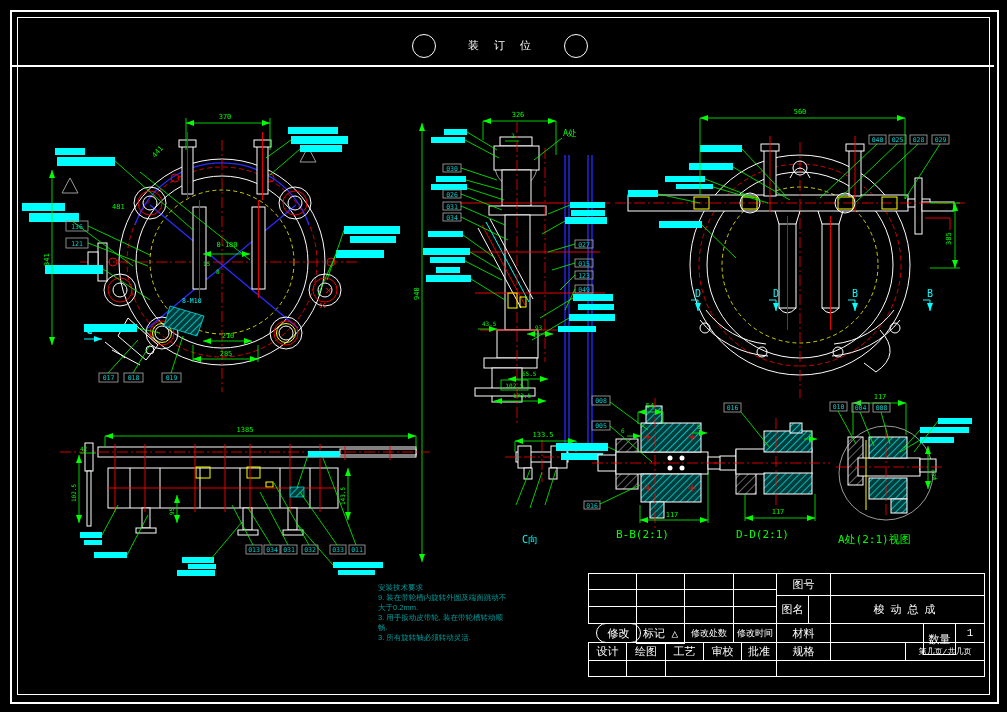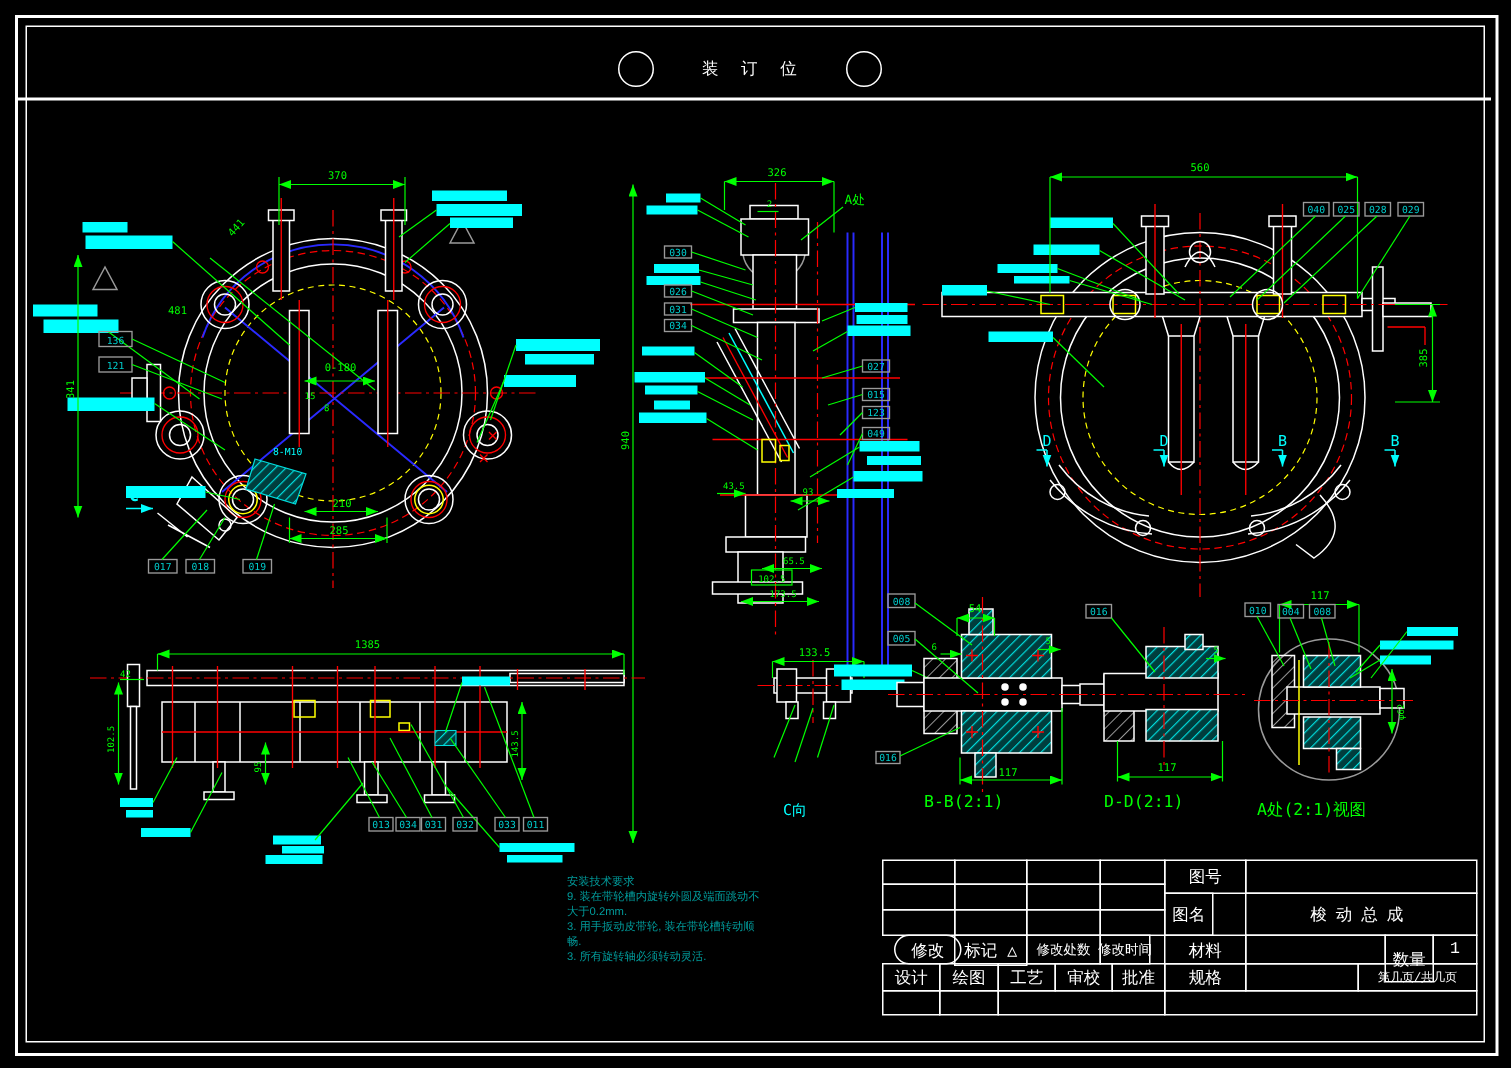--- a/index.html
+++ b/index.html
@@ -628,21 +628,21 @@
     <div class="cell" style="left:0;top:33px;width:49px;height:18px;"></div>
     <div class="cell" style="left:48px;top:33px;width:49px;height:18px;"></div>
     <div class="cell" style="left:96px;top:33px;width:50px;height:18px;"></div>
     <div class="cell" style="left:145px;top:33px;width:44px;height:18px;"></div>
 
     <div class="cell" style="left:8px;top:50px;width:45px;height:20px;border-radius:10px;">修改</div>
     <div class="cell" style="left:48px;top:50px;width:49px;height:21px;text-align:center;">
       <span>标记</span>&nbsp;<span>△</span>
     </div>
     <div class="cell small" style="left:96px;top:50px;width:50px;height:20px;">修改处数</div>
-    <div class="cell small" style="left:145px;top:50px;width:34px;height:20px;">修改时间</div>
+    <div class="cell small" style="left:145px;top:50px;width:44px;height:20px;">修改时间</div>
 
     <div class="cell" style="left:0;top:69px;width:39px;height:19px;">设计</div>
     <div class="cell" style="left:38px;top:69px;width:40px;height:19px;">绘图</div>
     <div class="cell" style="left:77px;top:69px;width:39px;height:19px;">工艺</div>
     <div class="cell" style="left:115px;top:69px;width:39px;height:19px;">审校</div>
     <div class="cell" style="left:153px;top:69px;width:36px;height:19px;">批准</div>
 
     <div class="cell" style="left:0;top:87px;width:39px;height:17px;"></div>
     <div class="cell" style="left:38px;top:87px;width:40px;height:17px;"></div>
     <div class="cell" style="left:77px;top:87px;width:112px;height:17px;"></div>

